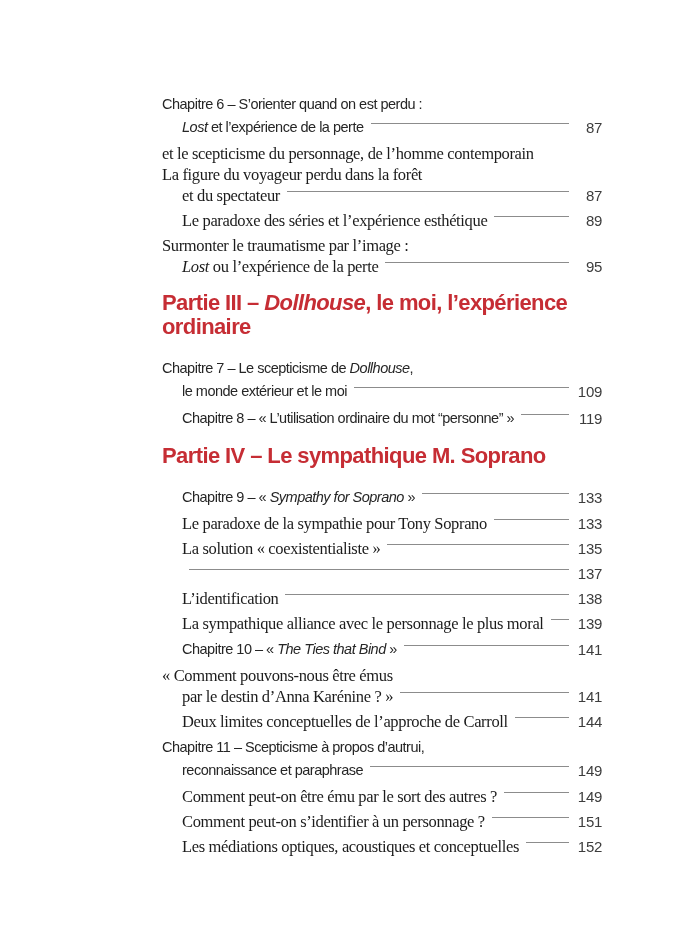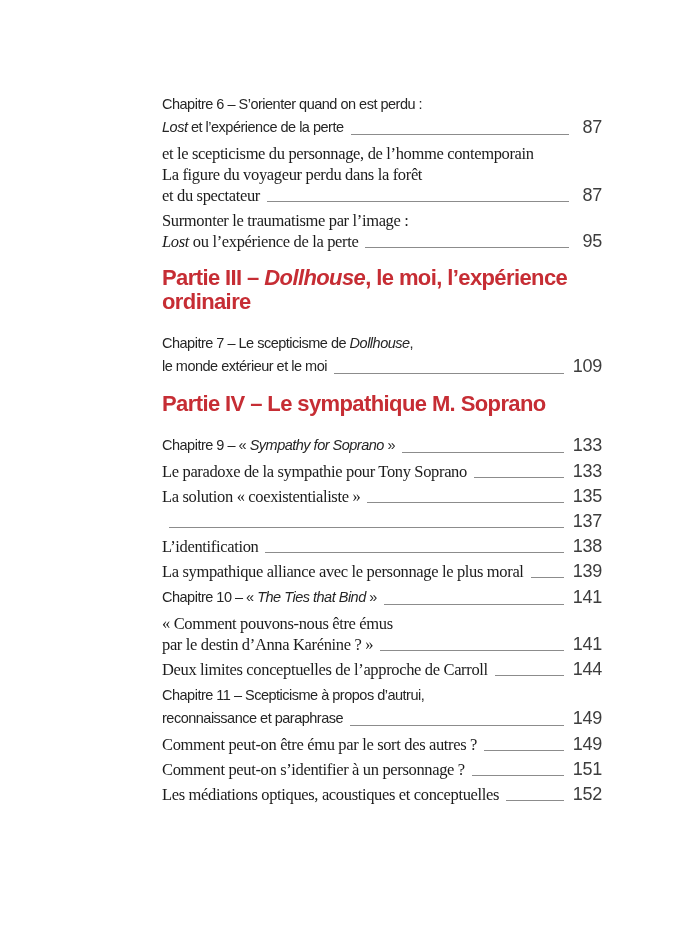--- a/index.html
+++ b/index.html
@@ -22,31 +22,31 @@
     font-size:16.5px;line-height:21px;letter-spacing:-0.35px;
     color:#1c1c1c;
   }
   .part-heading{
     font-family:"Liberation Sans","DejaVu Sans",sans-serif;
     font-size:22px;line-height:24px;letter-spacing:-0.6px;
     color:var(--part-color,#c62d34);
     margin:14px 0 18px 0;font-weight:bold;
   }
   .line{white-space:nowrap;}
-  .row{display:flex;align-items:flex-end;}
+  .row{display:flex;align-items:center;margin-left:20px;}
   .line-text{white-space:nowrap;flex:0 0 auto;}
   .leader{
     flex:1 1 6px;min-width:6px;margin:0 9px 0 7px;
     border-bottom:1.2px solid var(--leader-color,#8c8c8c);
     position:relative;top:-4px;
   }
   .page-num{
     flex:0 0 auto;min-width:24px;text-align:right;
     font-family:"Liberation Sans","DejaVu Sans",sans-serif;
-    font-size:18px;letter-spacing:-0.3px;
+    font-size:15px;letter-spacing:-0.3px;
     color:var(--num-color,#3d3d3d);
   }
   .it{font-style:italic;}
 </style>
 </head>
 <body style="--part-color: #c62d34; --leader-color: #8c8c8c; --num-color: #3d3d3d; background: rgb(255, 255, 255);">
 
 <div class="toc">
   <div id="toc-root">
       <div class="entry chapter">
@@ -60,34 +60,48 @@
       <div class="entry sub">
         <div class="line"><span class="line-text"><span>et le scepticisme du personnage, de l’homme contemporain</span></span></div>
         <div class="line"><span class="line-text"><span>La figure du voyageur perdu dans la forêt</span></span></div>
         <div class="row">
           <span class="line-text"><span>et du spectateur</span></span>
           <span class="leader"></span>
           <span class="page-num">87</span>
         </div>
       </div>
       <div class="entry sub">
+        <div class="row">
+          <span class="line-text"><span>Le paradoxe des séries et l’expérience esthétique</span></span>
+          <span class="leader"></span>
+          <span class="page-num">89</span>
+        </div>
+      </div>
+      <div class="entry sub">
         <div class="line"><span class="line-text"><span>Surmonter le traumatisme par l’image :</span></span></div>
         <div class="row">
           <span class="line-text"><span class="it">Lost</span><span> ou l’expérience de la perte</span></span>
           <span class="leader"></span>
           <span class="page-num">95</span>
         </div>
       </div>
       <div class="part-heading"><span>Partie III – </span><span class="it">Dollhouse</span><span>, le moi, l’expérience ordinaire</span></div>
       <div class="entry chapter">
         <div class="line"><span class="line-text"><span>Chapitre 7 – Le scepticisme de </span><span class="it">Dollhouse</span><span>,</span></span></div>
         <div class="row">
           <span class="line-text"><span>le monde extérieur et le moi</span></span>
           <span class="leader"></span>
           <span class="page-num">109</span>
+        </div>
+      </div>
+      <div class="entry chapter">
+        <div class="row">
+          <span class="line-text"><span>Chapitre 8 – « L’utilisation ordinaire du mot “personne” »</span></span>
+          <span class="leader"></span>
+          <span class="page-num">119</span>
         </div>
       </div>
       <div class="part-heading"><span>Partie IV – Le sympathique M. Soprano</span></div>
       <div class="entry chapter">
         <div class="row">
           <span class="line-text"><span>Chapitre 9 – « </span><span class="it">Sympathy for Soprano</span><span> »</span></span>
           <span class="leader"></span>
           <span class="page-num">133</span>
         </div>
       </div>

